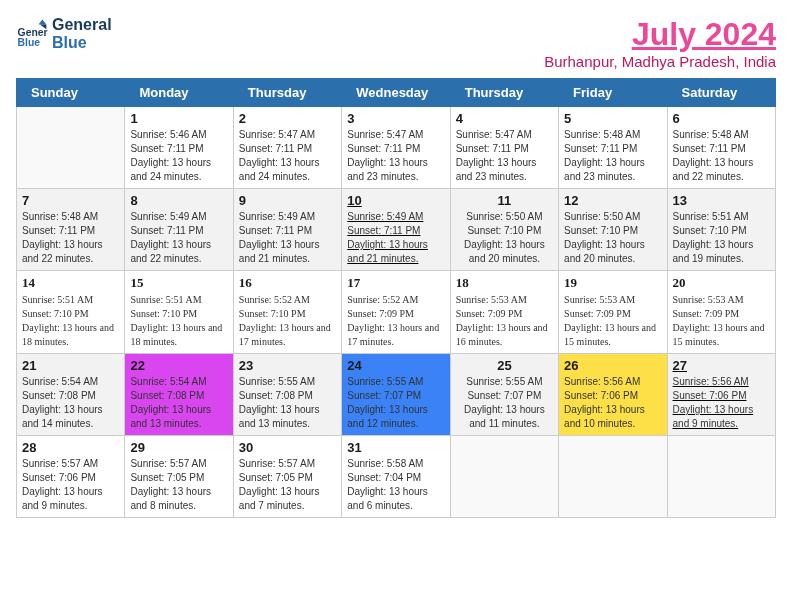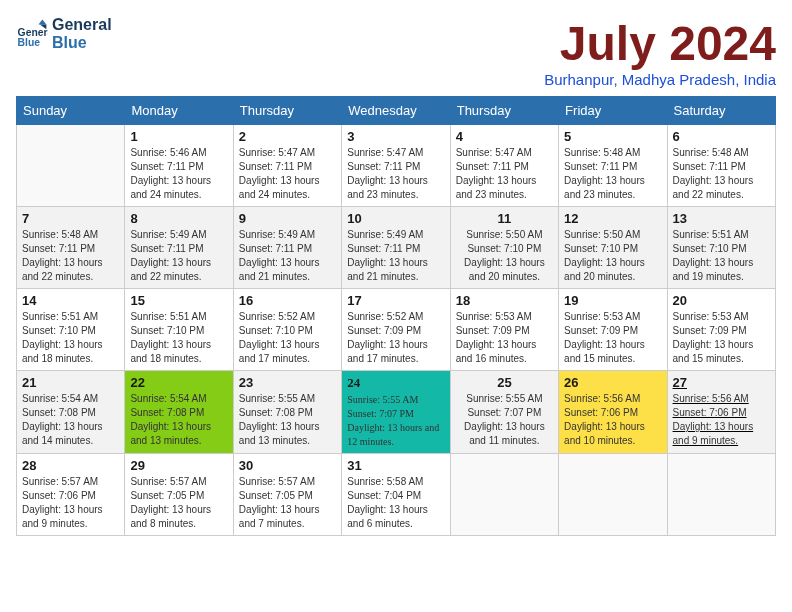--- a/index.html
+++ b/index.html
@@ -22,40 +22,41 @@
       gap: 4px;
     }
     .logo-icon {
       width: 32px;
       height: 32px;
     }
     .title-block {
       text-align: right;
     }
     .month-year {
-      font-size: 48px;
+      font-size: 32px;
       font-weight: bold;
-      color: #7f1d1d;
+      color: #ec4899;
+      text-decoration: underline;
     }
     .location {
       font-size: 15px;
-      color: #1d4ed8;
+      color: #be185d;
     }
     table {
       width: 100%;
       border-collapse: collapse;
       font-size: 11px;
     }
     th {
       background-color: #2c6fad;
       color: #fff;
       text-align: left;
-      padding: 6px 6px;
+      padding: 6px 14px;
       font-size: 13px;
-      font-weight: normal;
+      font-weight: bold;
       border: 1px solid #2c6fad;
     }
     td {
       border: 1px solid #ccc;
       vertical-align: top;
       padding: 4px 5px;
       height: 78px;
       width: 108px;
     }
     td.empty {
@@ -149,38 +150,38 @@
           <div class="day-info">Sunrise: 5:48 AM<br>Sunset: 7:11 PM<br>Daylight: 13 hours and 22 minutes.</div>
         </td>
         <td style="background-color: rgb(242, 242, 242);">
           <span class="day-num">8</span>
           <div class="day-info">Sunrise: 5:49 AM<br>Sunset: 7:11 PM<br>Daylight: 13 hours and 22 minutes.</div>
         </td>
         <td style="background-color: rgb(242, 242, 242);">
           <span class="day-num">9</span>
           <div class="day-info">Sunrise: 5:49 AM<br>Sunset: 7:11 PM<br>Daylight: 13 hours and 21 minutes.</div>
         </td>
-        <td style="background-color: rgb(242, 242, 242);">
+        <td style="background-color: rgb(242, 242, 242); text-decoration: underline;">
           <span class="day-num">10</span>
           <div class="day-info">Sunrise: 5:49 AM<br>Sunset: 7:11 PM<br>Daylight: 13 hours and 21 minutes.</div>
         </td>
         <td style="background-color: rgb(242, 242, 242); text-align: center;">
           <span class="day-num">11</span>
           <div class="day-info">Sunrise: 5:50 AM<br>Sunset: 7:10 PM<br>Daylight: 13 hours and 20 minutes.</div>
         </td>
         <td style="background-color: rgb(242, 242, 242);">
           <span class="day-num">12</span>
           <div class="day-info">Sunrise: 5:50 AM<br>Sunset: 7:10 PM<br>Daylight: 13 hours and 20 minutes.</div>
         </td>
         <td style="background-color: rgb(242, 242, 242);">
           <span class="day-num">13</span>
           <div class="day-info">Sunrise: 5:51 AM<br>Sunset: 7:10 PM<br>Daylight: 13 hours and 19 minutes.</div>
         </td>
       </tr>
-      <tr style="background-color: #15803d;">
+      <tr style="background-color: #15803d; font-family: Liberation Serif, serif;">
         <td>
           <span class="day-num">14</span>
           <div class="day-info">Sunrise: 5:51 AM<br>Sunset: 7:10 PM<br>Daylight: 13 hours and 18 minutes.</div>
         </td>
         <td>
           <span class="day-num">15</span>
           <div class="day-info">Sunrise: 5:51 AM<br>Sunset: 7:10 PM<br>Daylight: 13 hours and 18 minutes.</div>
         </td>
         <td>
           <span class="day-num">16</span>
@@ -201,29 +202,29 @@
         <td>
           <span class="day-num">20</span>
           <div class="day-info">Sunrise: 5:53 AM<br>Sunset: 7:09 PM<br>Daylight: 13 hours and 15 minutes.</div>
         </td>
       </tr>
       <tr style="background-color: rgb(242, 242, 242);">
         <td style="background-color: rgb(242, 242, 242);">
           <span class="day-num">21</span>
           <div class="day-info">Sunrise: 5:54 AM<br>Sunset: 7:08 PM<br>Daylight: 13 hours and 14 minutes.</div>
         </td>
-        <td style="background-color: #84cc16;">
+        <td style="background-color: #d946ef;">
           <span class="day-num">22</span>
           <div class="day-info">Sunrise: 5:54 AM<br>Sunset: 7:08 PM<br>Daylight: 13 hours and 13 minutes.</div>
         </td>
         <td style="background-color: rgb(242, 242, 242); margin-top: 29px;">
           <span class="day-num">23</span>
           <div class="day-info">Sunrise: 5:55 AM<br>Sunset: 7:08 PM<br>Daylight: 13 hours and 13 minutes.</div>
         </td>
-        <td style="background-color: #14b8a6; font-family: Liberation Serif, serif;">
+        <td style="background-color: #3b82f6;">
           <span class="day-num">24</span>
           <div class="day-info">Sunrise: 5:55 AM<br>Sunset: 7:07 PM<br>Daylight: 13 hours and 12 minutes.</div>
         </td>
         <td style="background-color: rgb(242, 242, 242); text-align: center;">
           <span class="day-num">25</span>
           <div class="day-info">Sunrise: 5:55 AM<br>Sunset: 7:07 PM<br>Daylight: 13 hours and 11 minutes.</div>
         </td>
         <td style="background-color: #fde047;">
           <span class="day-num">26</span>
           <div class="day-info">Sunrise: 5:56 AM<br>Sunset: 7:06 PM<br>Daylight: 13 hours and 10 minutes.</div>

